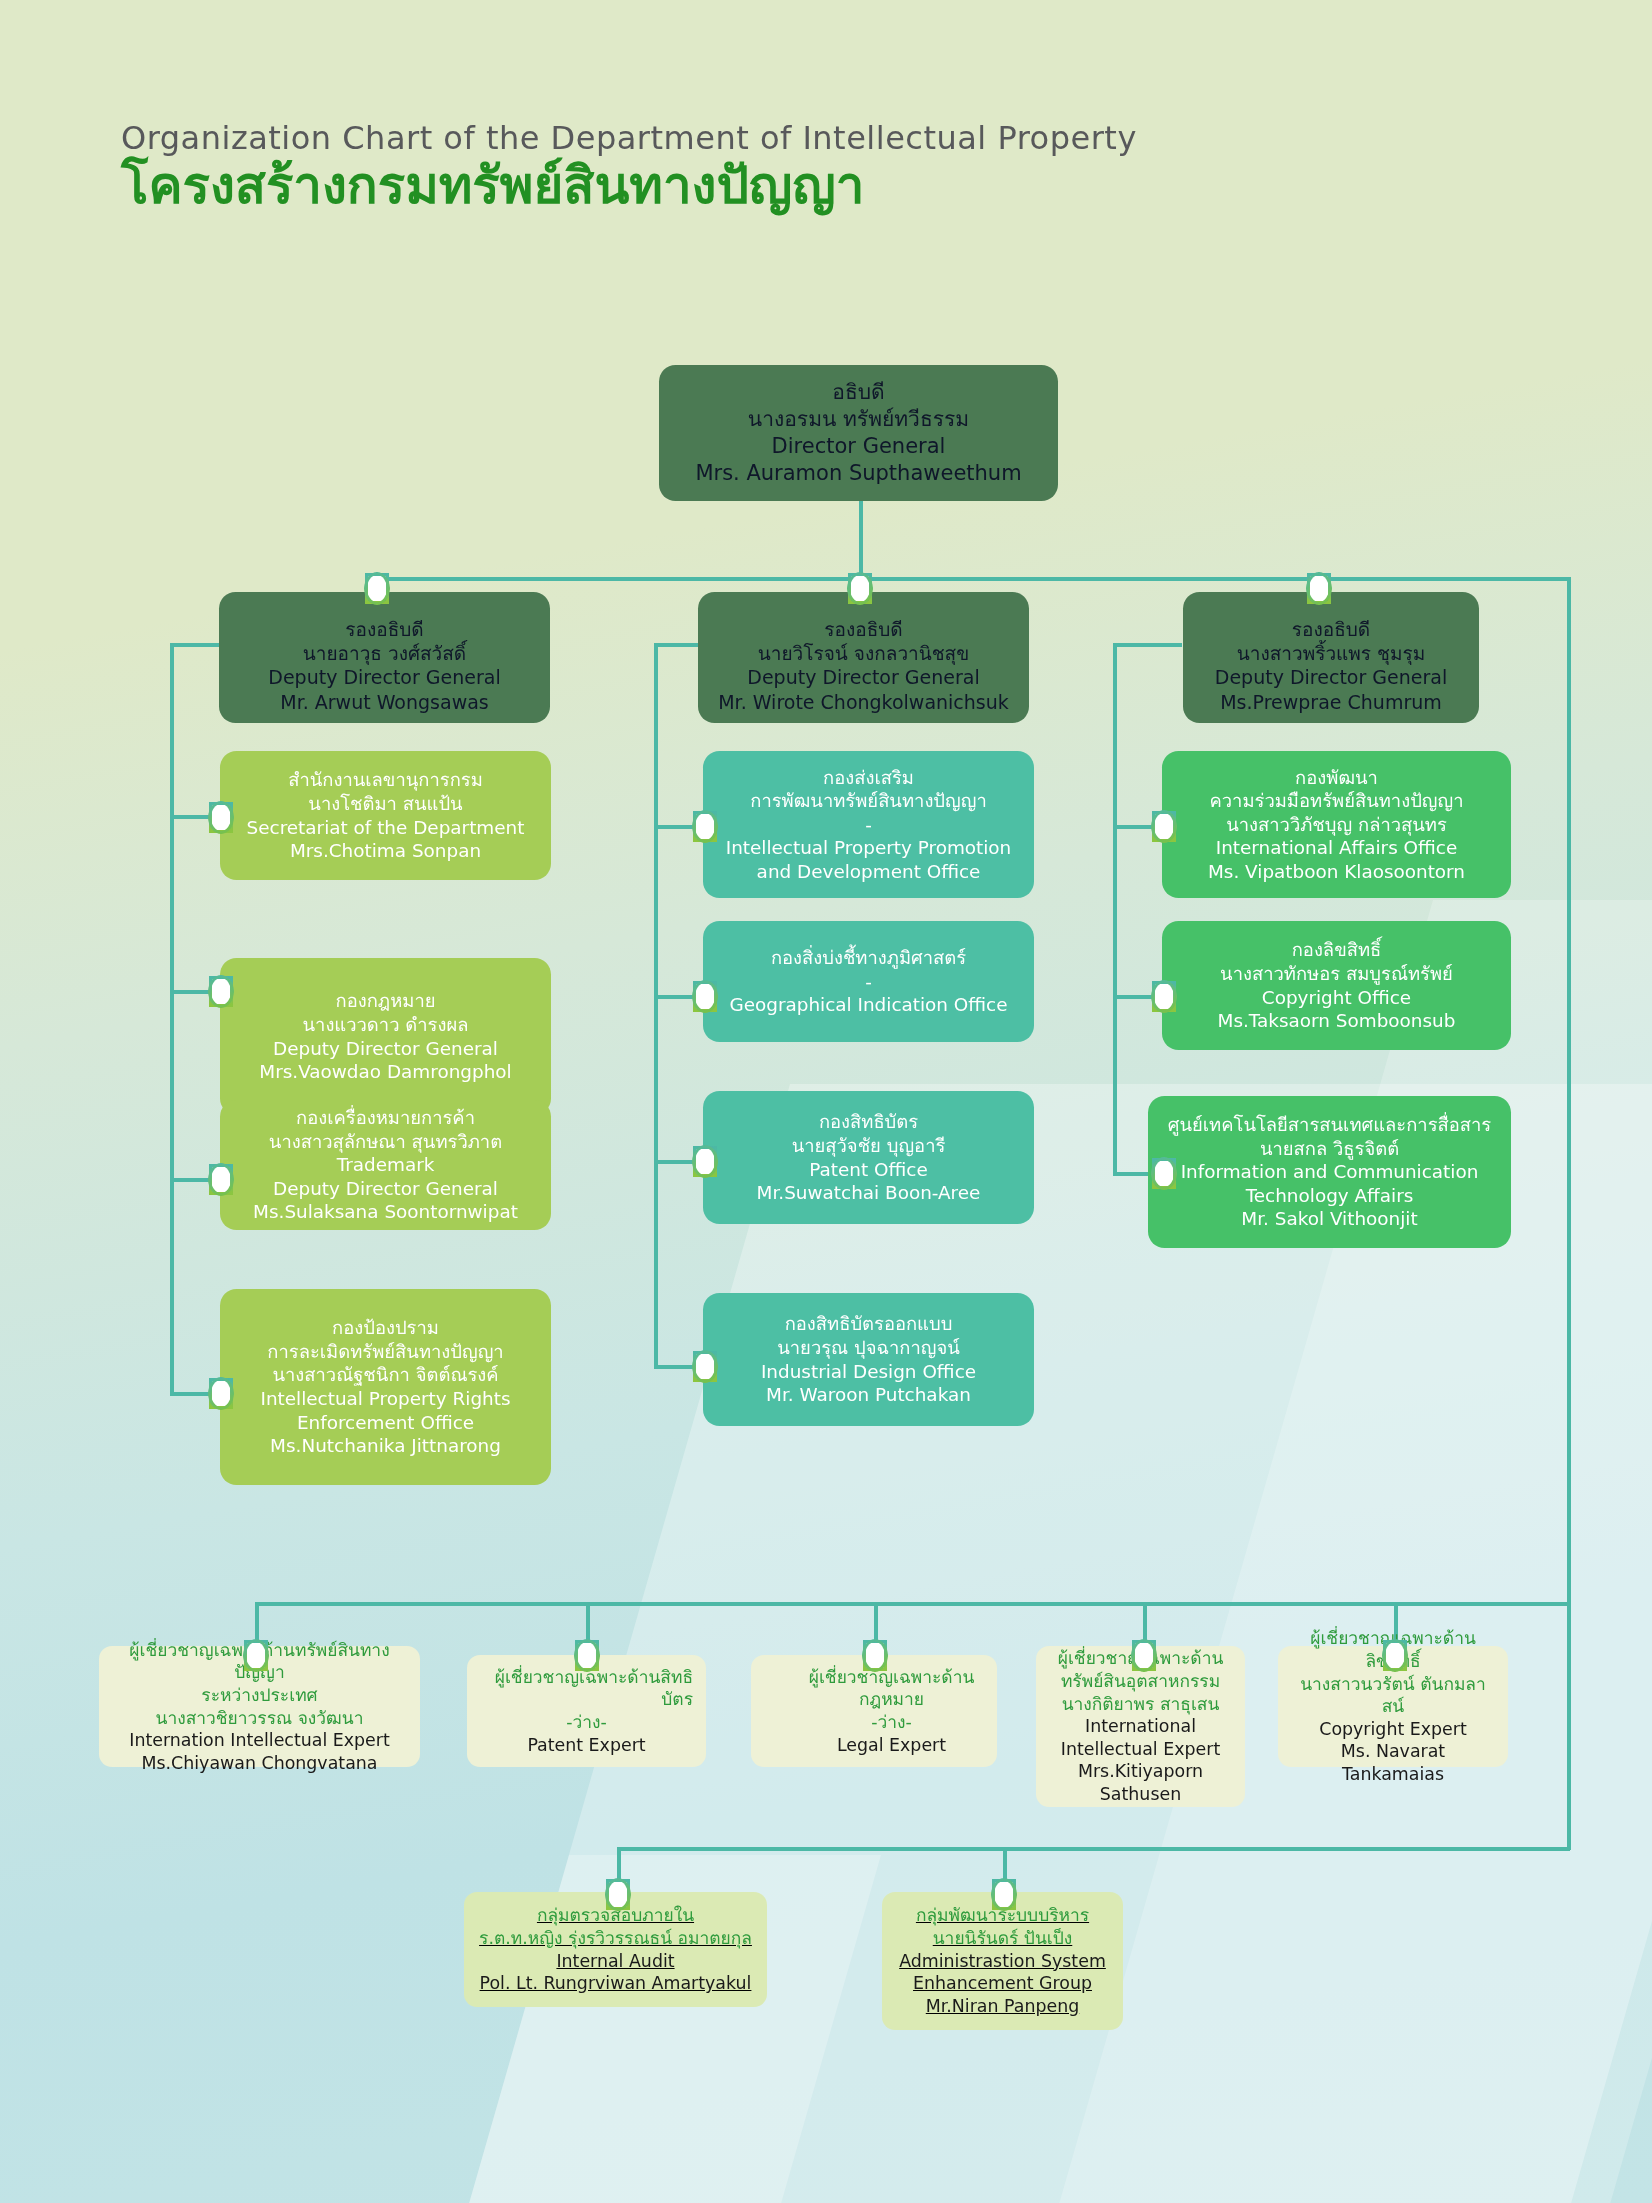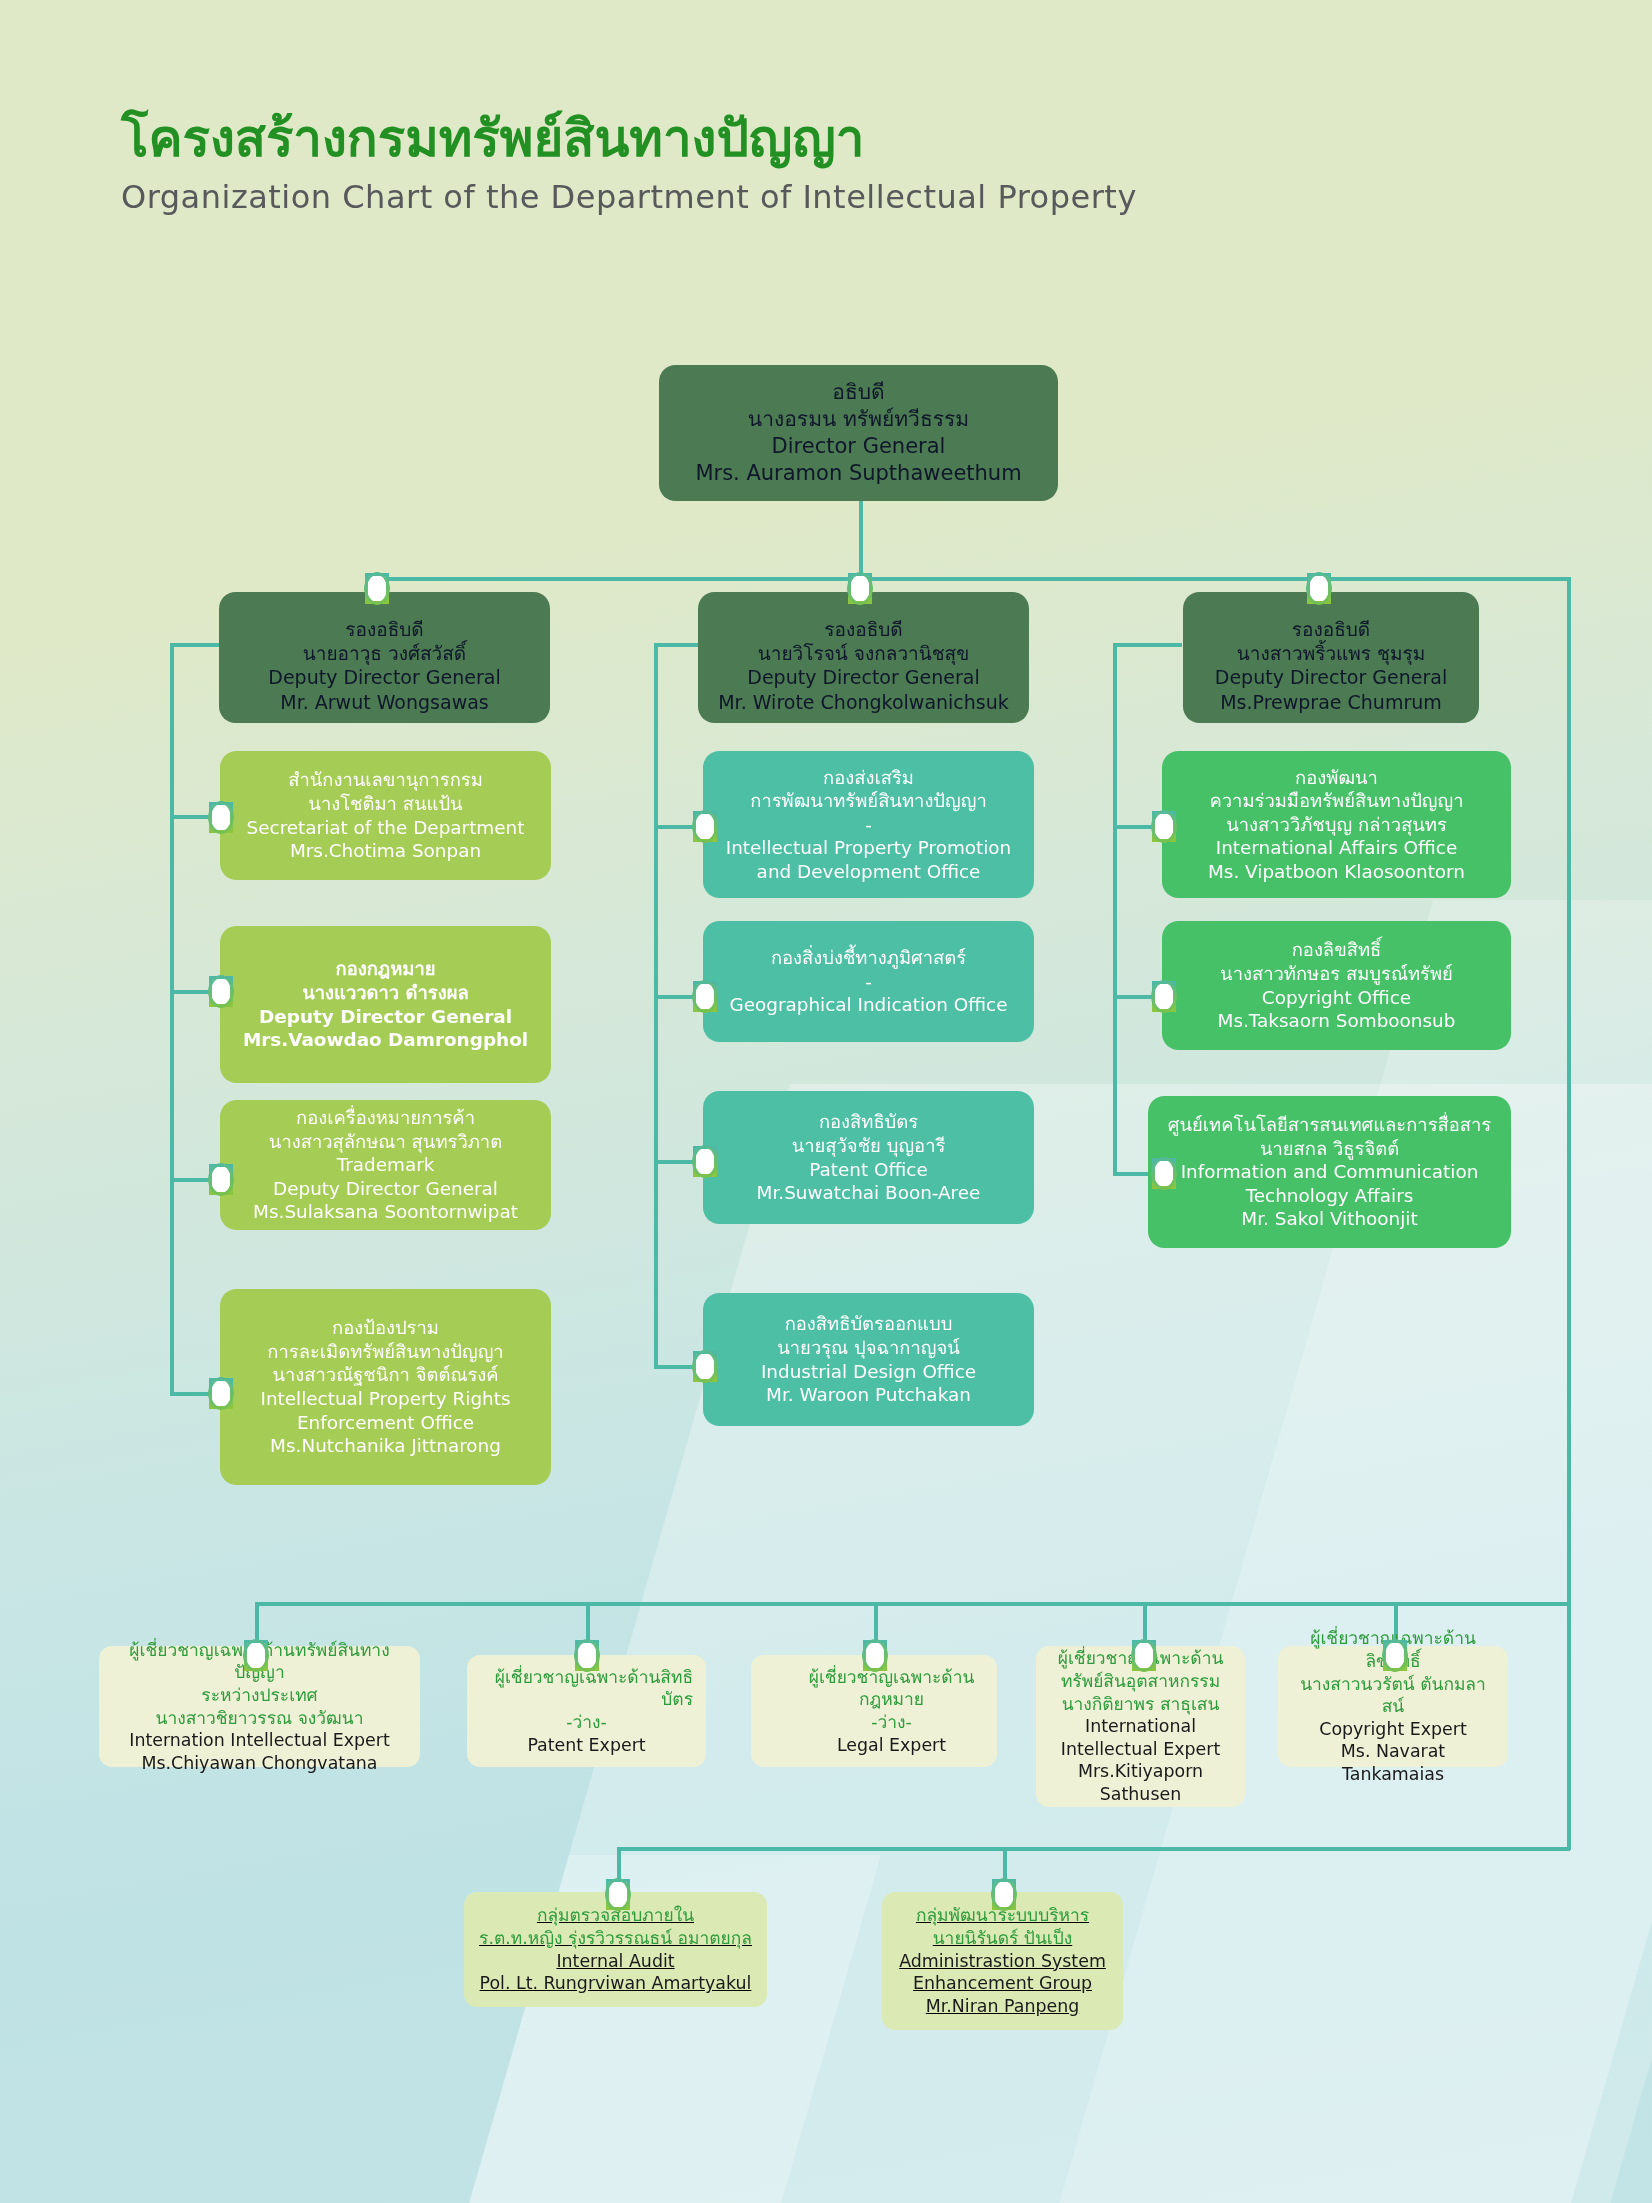--- a/index.html
+++ b/index.html
@@ -67,22 +67,22 @@
   .fs-bot{font-size:17.4px;text-decoration:underline;}
 </style>
 </head>
 <body>
 
 <div class="wedge" id="wedge-a"></div>
 <div class="wedge" id="wedge-b"></div>
 <div class="wedge" id="wedge-c"></div>
 
 <div id="header">
+  <div id="title-en">Organization Chart of the Department of Intellectual Property</div>
   <div id="title-th">โครงสร้างกรมทรัพย์สินทางปัญญา</div>
-  <div id="title-en">Organization Chart of the Department of Intellectual Property</div>
 </div>
 
 <div class="line vline" style="left:859px;top:498px;height:81px;"></div>
 
 <div class="line hline" style="left:377px;top:577px;width:1194px;"></div>
 
 <div class="line vline" style="left:377px;top:577px;height:50px;"></div>
 <div class="line vline" style="left:859px;top:577px;height:50px;"></div>
 <div class="line vline" style="left:1318px;top:577px;height:50px;"></div>
 
@@ -172,21 +172,21 @@
   <div class="en">Deputy Director General</div>
   <div class="en">Ms.Prewprae Chumrum</div>
 </div>
 
 <div class="box lgreen fs-unit" style="left:220px;top:751px;width:331px;height:129px;">
   <div class="th">สำนักงานเลขานุการกรม</div>
   <div class="th">นางโชติมา สนแป้น</div>
   <div class="en">Secretariat of the Department</div>
   <div class="en">Mrs.Chotima Sonpan</div>
 </div>
-<div class="box lgreen fs-unit" style="left:220px;top:926px;width:331px;height:157px;font-weight:bold;">
+<div class="box lgreen fs-unit" style="left:220px;top:958px;width:331px;height:157px;">
   <div class="th">กองกฎหมาย</div>
   <div class="th">นางแววดาว ดำรงผล</div>
   <div class="en">Deputy Director General</div>
   <div class="en">Mrs.Vaowdao Damrongphol</div>
 </div>
 <div class="box lgreen fs-unit" style="left:220px;top:1100px;width:331px;height:130px;">
   <div class="th">กองเครื่องหมายการค้า</div>
   <div class="th">นางสาวสุลักษณา สุนทรวิภาต</div>
   <div class="en">Trademark</div>
   <div class="en">Deputy Director General</div>

